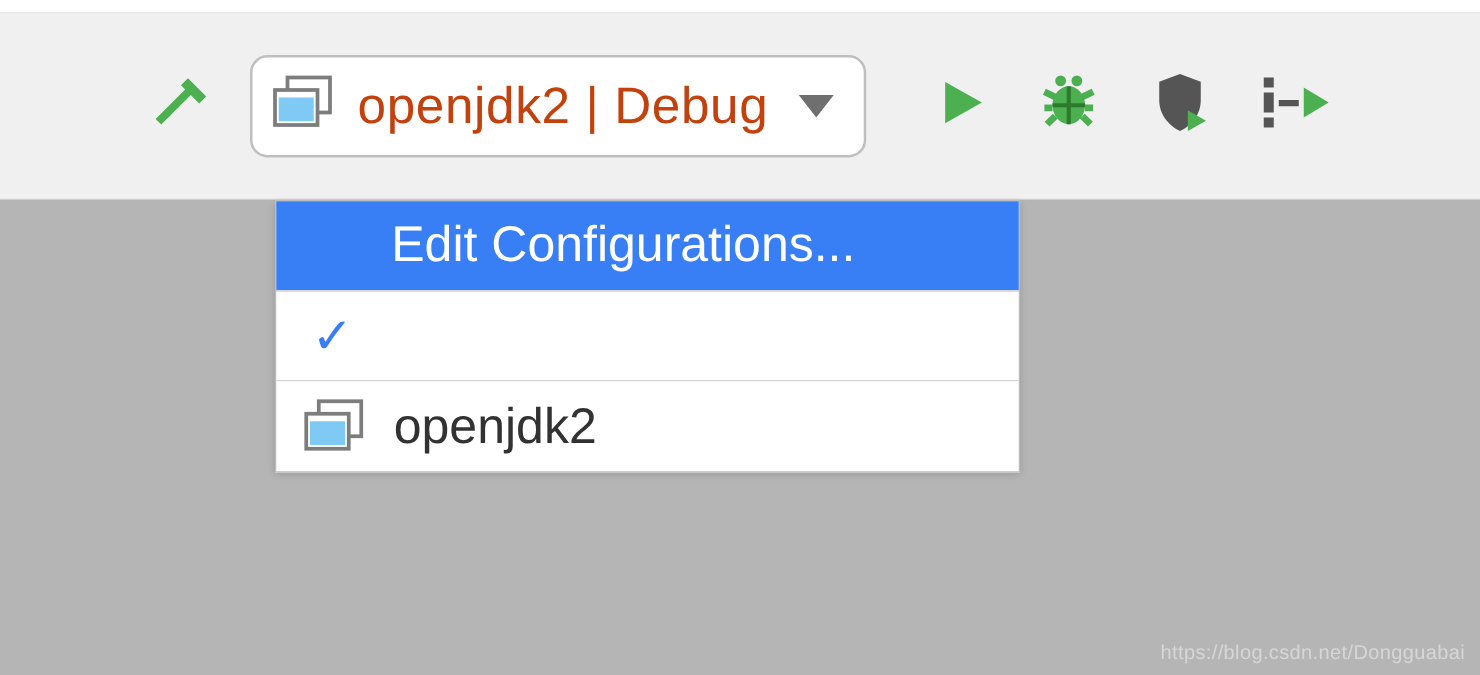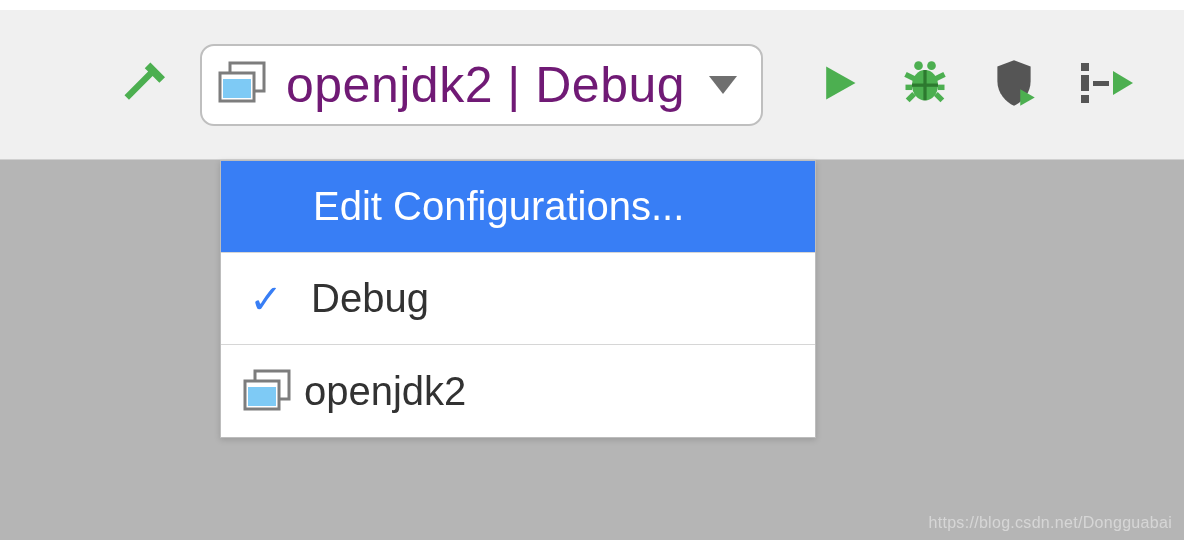--- a/index.html
+++ b/index.html
@@ -32,22 +32,22 @@
       border: 2px solid #bfbfbf;
       border-radius: 14px;
       height: 82px;
       display: flex;
       align-items: center;
       padding: 0 24px 0 16px;
       gap: 18px;
       cursor: pointer;
     }
     .config-dropdown .label {
-      font-size: 50px;
-      color: #701a75;
+      font-size: 41px;
+      color: #c2410c;
       letter-spacing: 0.5px;
     }
     .triangle-down {
       width: 0;
       height: 0;
       border-left: 14px solid transparent;
       border-right: 14px solid transparent;
       border-top: 18px solid #6f6f6f;
       margin-left: 6px;
     }
@@ -60,30 +60,30 @@
     .dropdown-panel {
       position: absolute;
       left: 220px;
       top: 160px;
       width: 596px;
       background: #ffffff;
       border: 1px solid #bdbdbd;
       box-shadow: 0 2px 6px rgba(0,0,0,0.15);
     }
     .dropdown-item {
-      height: 92px;
+      height: 72px;
       display: flex;
       align-items: center;
       padding-left: 22px;
       font-size: 40px;
       gap: 22px;
       border-bottom: 1px solid #d6d6d6;
       cursor: pointer;
     }
-    .dropdown-item:last-child { border-bottom: none; gap: 11px; }
+    .dropdown-item:last-child { border-bottom: none; }
     .dropdown-item.selected {
       background: #387ef5;
       color: #ffffff;
       padding-left: 92px;
     }
     .dropdown-item .check {
       color: #387ef5;
       font-size: 40px;
       width: 46px;
       text-align: center;
@@ -167,21 +167,20 @@
     </span>
   </div>
 </div>
 
 <div class="dropdown-panel">
   <div class="dropdown-item selected">
     <span class="itemlabel">Edit Configurations...</span>
   </div>
   <div class="dropdown-item">
     <span class="check">✓</span>
-    <span class="itemlabel">Debug</span>
   </div>
   <div class="dropdown-item">
     <span class="window-icon-dd">
       <svg width="50" height="44" viewBox="0 0 50 44">
         <rect x="12" y="2" width="34" height="28" fill="none" stroke="#7d7d7d" stroke-width="3"></rect>
         <rect x="2" y="12" width="34" height="28" fill="#ffffff" stroke="#7d7d7d" stroke-width="3"></rect>
         <rect x="5" y="18" width="28" height="19" fill="#7ecaf5"></rect>
       </svg>
     </span>
     <span class="itemlabel">openjdk2</span>

